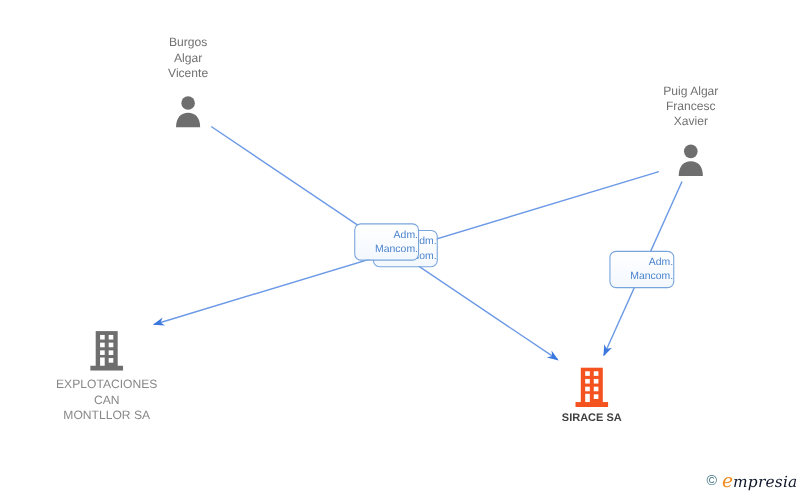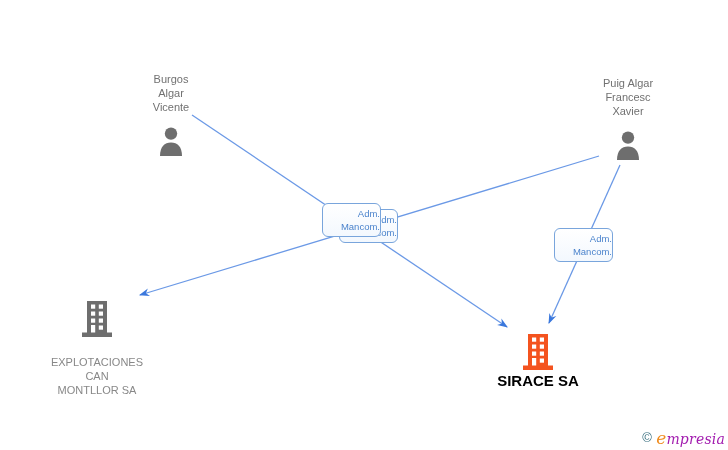--- a/index.html
+++ b/index.html
@@ -25,25 +25,25 @@
   .node {
     position: absolute;
     width: 180px;
     text-align: center;
     z-index: 2;
     cursor: pointer;
   }
   .node-label { color: #717171; font-size: 11px; line-height: 14px; }
   .node.person .node-icon { display: block; margin: 13px auto 0 auto; }
   .node.company .node-icon { display: block; margin: 0 auto; }
-  .node.company .node-label { margin-top: 18px; color: #888888; }
+  .node.company .node-label { margin-top: 6px; color: #888888; }
   .node.company.highlight .node-label {
     font-weight: bold;
-    font-size: 15px;
-    color: #000000;
+    font-size: 10px;
+    color: #404040;
     margin-top: 4px;
   }
   .person-fill { fill: #6e6e6e; }
   .company-fill { fill: #6e6e6e; }
   .highlight .company-fill { fill: #f4531f; }
   .window-fill { fill: #ffffff; }
   .edge-label {
     position: absolute;
     width: 59px; height: 34px;
     box-sizing: border-box;
@@ -69,39 +69,39 @@
   .copyright-sym {
     color: #3a7080;
     font-size: 13px;
     vertical-align: 2px;
   }
   .brand {
     font-family: "DejaVu Serif", serif;
     font-style: italic;
   }
   .brand-initial { color: #f08c1f; font-size: 17px; }
-  .brand-rest { color: #a21caf; font-size: 14px; letter-spacing: 0.2px; }
+  .brand-rest { color: #0f172a; font-size: 14px; letter-spacing: 0.2px; }
 </style>
 </head>
 <body>
 
 <div class="canvas">
 
   <svg class="edges-layer" width="728" height="450" viewBox="0 0 728 450">
     <defs>
       <marker id="arrow" viewBox="0 0 10 8" refX="9" refY="4" markerWidth="11" markerHeight="9" markerUnits="userSpaceOnUse" orient="auto">
         <path d="M0.5,0.5 L10,4 L0.5,7.5 L3.4,4 Z" fill="#3b78dd"></path>
       </marker>
     </defs>
     <line class="edge-line" x1="192" y1="115" x2="507" y2="327" marker-end="url(#arrow)"></line>
     <line class="edge-line" x1="599" y1="156" x2="140" y2="295" marker-end="url(#arrow)"></line>
     <line class="edge-line" x1="620" y1="165" x2="549" y2="323" marker-end="url(#arrow)"></line>
   </svg>
 
-  <div class="node person" style="left:81px; top:32px;margin-top:40px;">
+  <div class="node person" style="left:81px; top:32px;">
     <div class="node-label">
       <div>Burgos</div>
       <div>Algar</div>
       <div>Vicente</div>
     </div>
     <svg class="node-icon" width="26" height="29" viewBox="0 0 26 29">
       <circle class="person-fill" cx="13" cy="6.6" r="6.2"></circle>
       <path class="person-fill" d="M2,29 C2,19.8 6.6,15.6 13,15.6 C19.4,15.6 24,19.8 24,29 Z"></path>
     </svg>
   </div>

